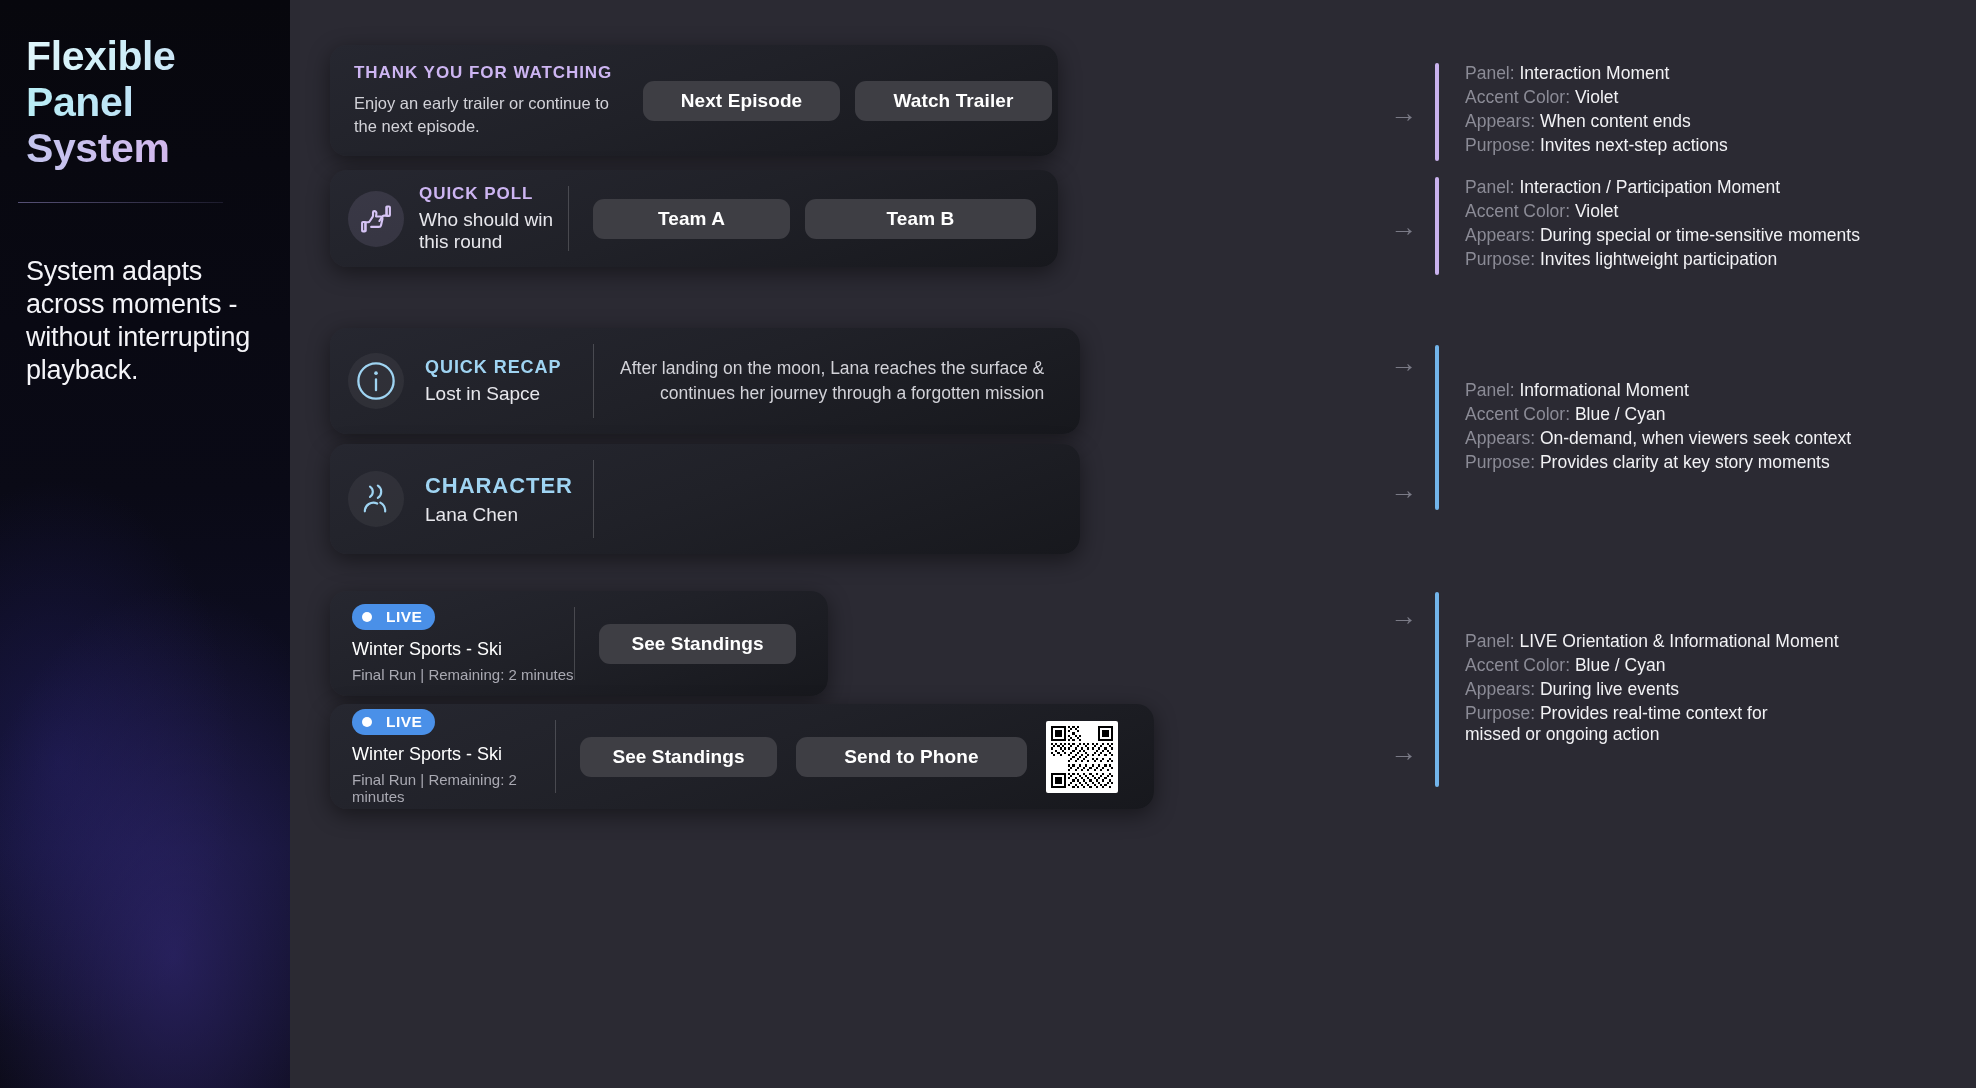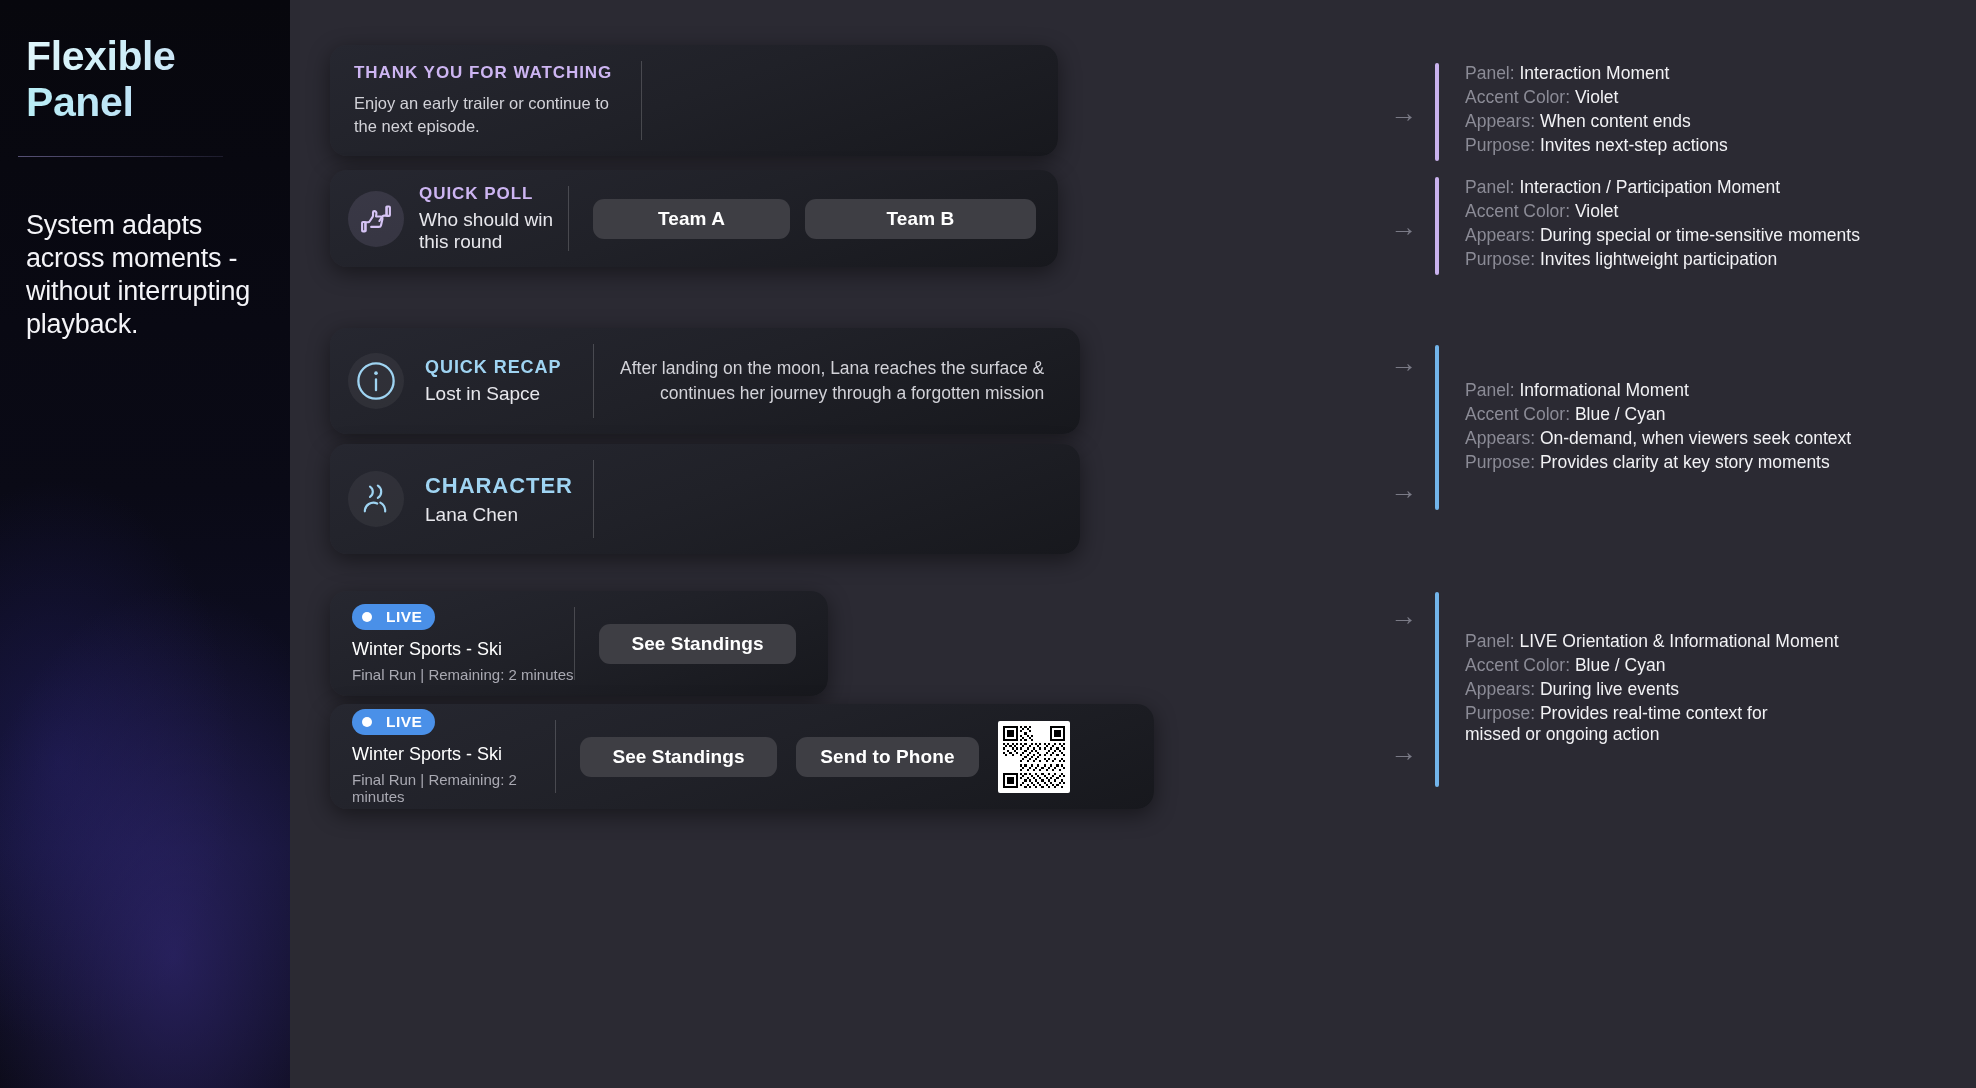--- a/index.html
+++ b/index.html
@@ -105,35 +105,40 @@
 </style>
 </head>
 <body>
 
 <div id="stage">
 
   <aside class="sidebar">
     <h1 class="sidebar-title">
       <span class="ln ln1">Flexible</span>
       <span class="ln ln2">Panel</span>
+      <span class="ln ln3">System</span>
     </h1>
     <div class="sidebar-rule"></div>
     <p class="sidebar-body">System adapts across moments - without interrupting playback.</p>
   </aside>
 
   <div class="main">
 
     <section class="card" id="card-thanks">
       <div class="card-left" style="width:287px;">
         <div class="txt">
           <div class="eyebrow violet">THANK YOU FOR WATCHING</div>
           <div class="sub" style="margin-top:9px;">Enjoy an early trailer or continue to the next episode.</div>
         </div>
       </div>
       <div class="divider"></div>
+      <div style="display:flex; gap:15px; margin-left:24px;">
+        <button class="btn" style="width:197px;height:40px;">Next Episode</button>
+        <button class="btn" style="width:197px;height:40px;">Watch Trailer</button>
+      </div>
     </section>
 
     <section class="card" id="card-poll">
       <div class="card-left" style="width:293px;">
         <div class="icon-circle icon-violet">
           <svg width="34" height="34" viewBox="0 0 24 24" fill="none" stroke="#d6c4f5" stroke-width="1.5" stroke-linecap="round" stroke-linejoin="round">
             <path d="M4.5 20.5v-6.2h1.9c.5 0 .9-.2 1.2-.7l2-3.1c.2-.3.3-.6.3-1V7.3c0-.5.4-.9.9-.9.9 0 1.6.8 1.5 1.7l-.25 2.1h3.1c.9 0 1.6.9 1.4 1.8l-1 4.4c-.15.7-.8 1.2-1.5 1.2H8.6"></path>
             <rect x="2.2" y="14.1" width="2.4" height="6.6" rx=".6"></rect>
             <path d="M19.5 3.4v6.2h-1.9c-.5 0-.9.2-1.2.7l-2 3.1"></path>
             <rect x="19.4" y="3.2" width="2.4" height="6.6" rx=".6"></rect>
@@ -210,21 +215,21 @@
         <span class="live-pill">
           <span class="live-dot"></span>
           <span>LIVE</span>
         </span>
         <div class="live-title">Winter Sports - Ski</div>
         <div class="live-meta">Final Run | Remaining: 2 minutes</div>
       </div>
       <div class="divider"></div>
       <div style="display:flex; align-items:center; gap:19px; margin-left:24px;">
         <button class="btn" style="width:197px;height:40px;">See Standings</button>
-        <button class="btn" style="width:183px;height:40px;">Send to Phone</button>
+        <button class="btn" style="width:231px;height:40px;">Send to Phone</button>
         <div class="qr">
           <svg viewBox="0 0 29 29" width="62" height="62" shape-rendering="crispEdges">
             <rect width="29" height="29" fill="#fff"></rect>
             <g fill="#000">
               <path d="M0 0h7v7H0zM22 0h7v7h-7zM0 22h7v7H0z"></path>
             </g>
             <g fill="#fff">
               <path d="M1 1h5v5H1zM23 1h5v5h-5zM1 23h5v5H1z"></path>
             </g>
             <g fill="#000">

